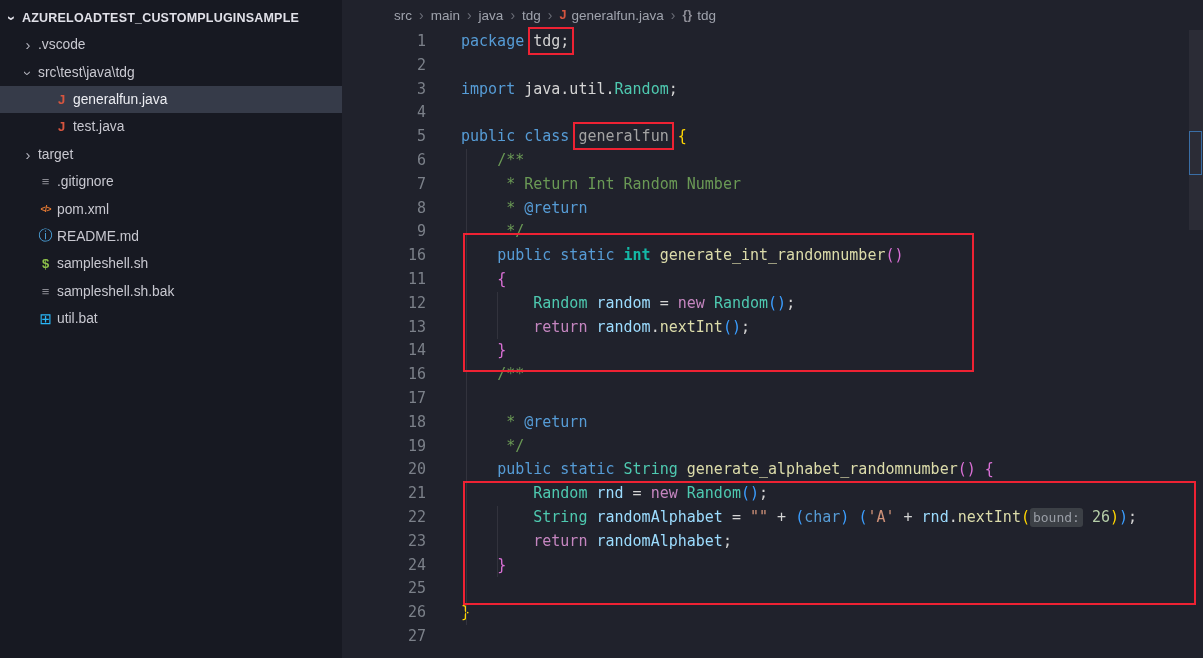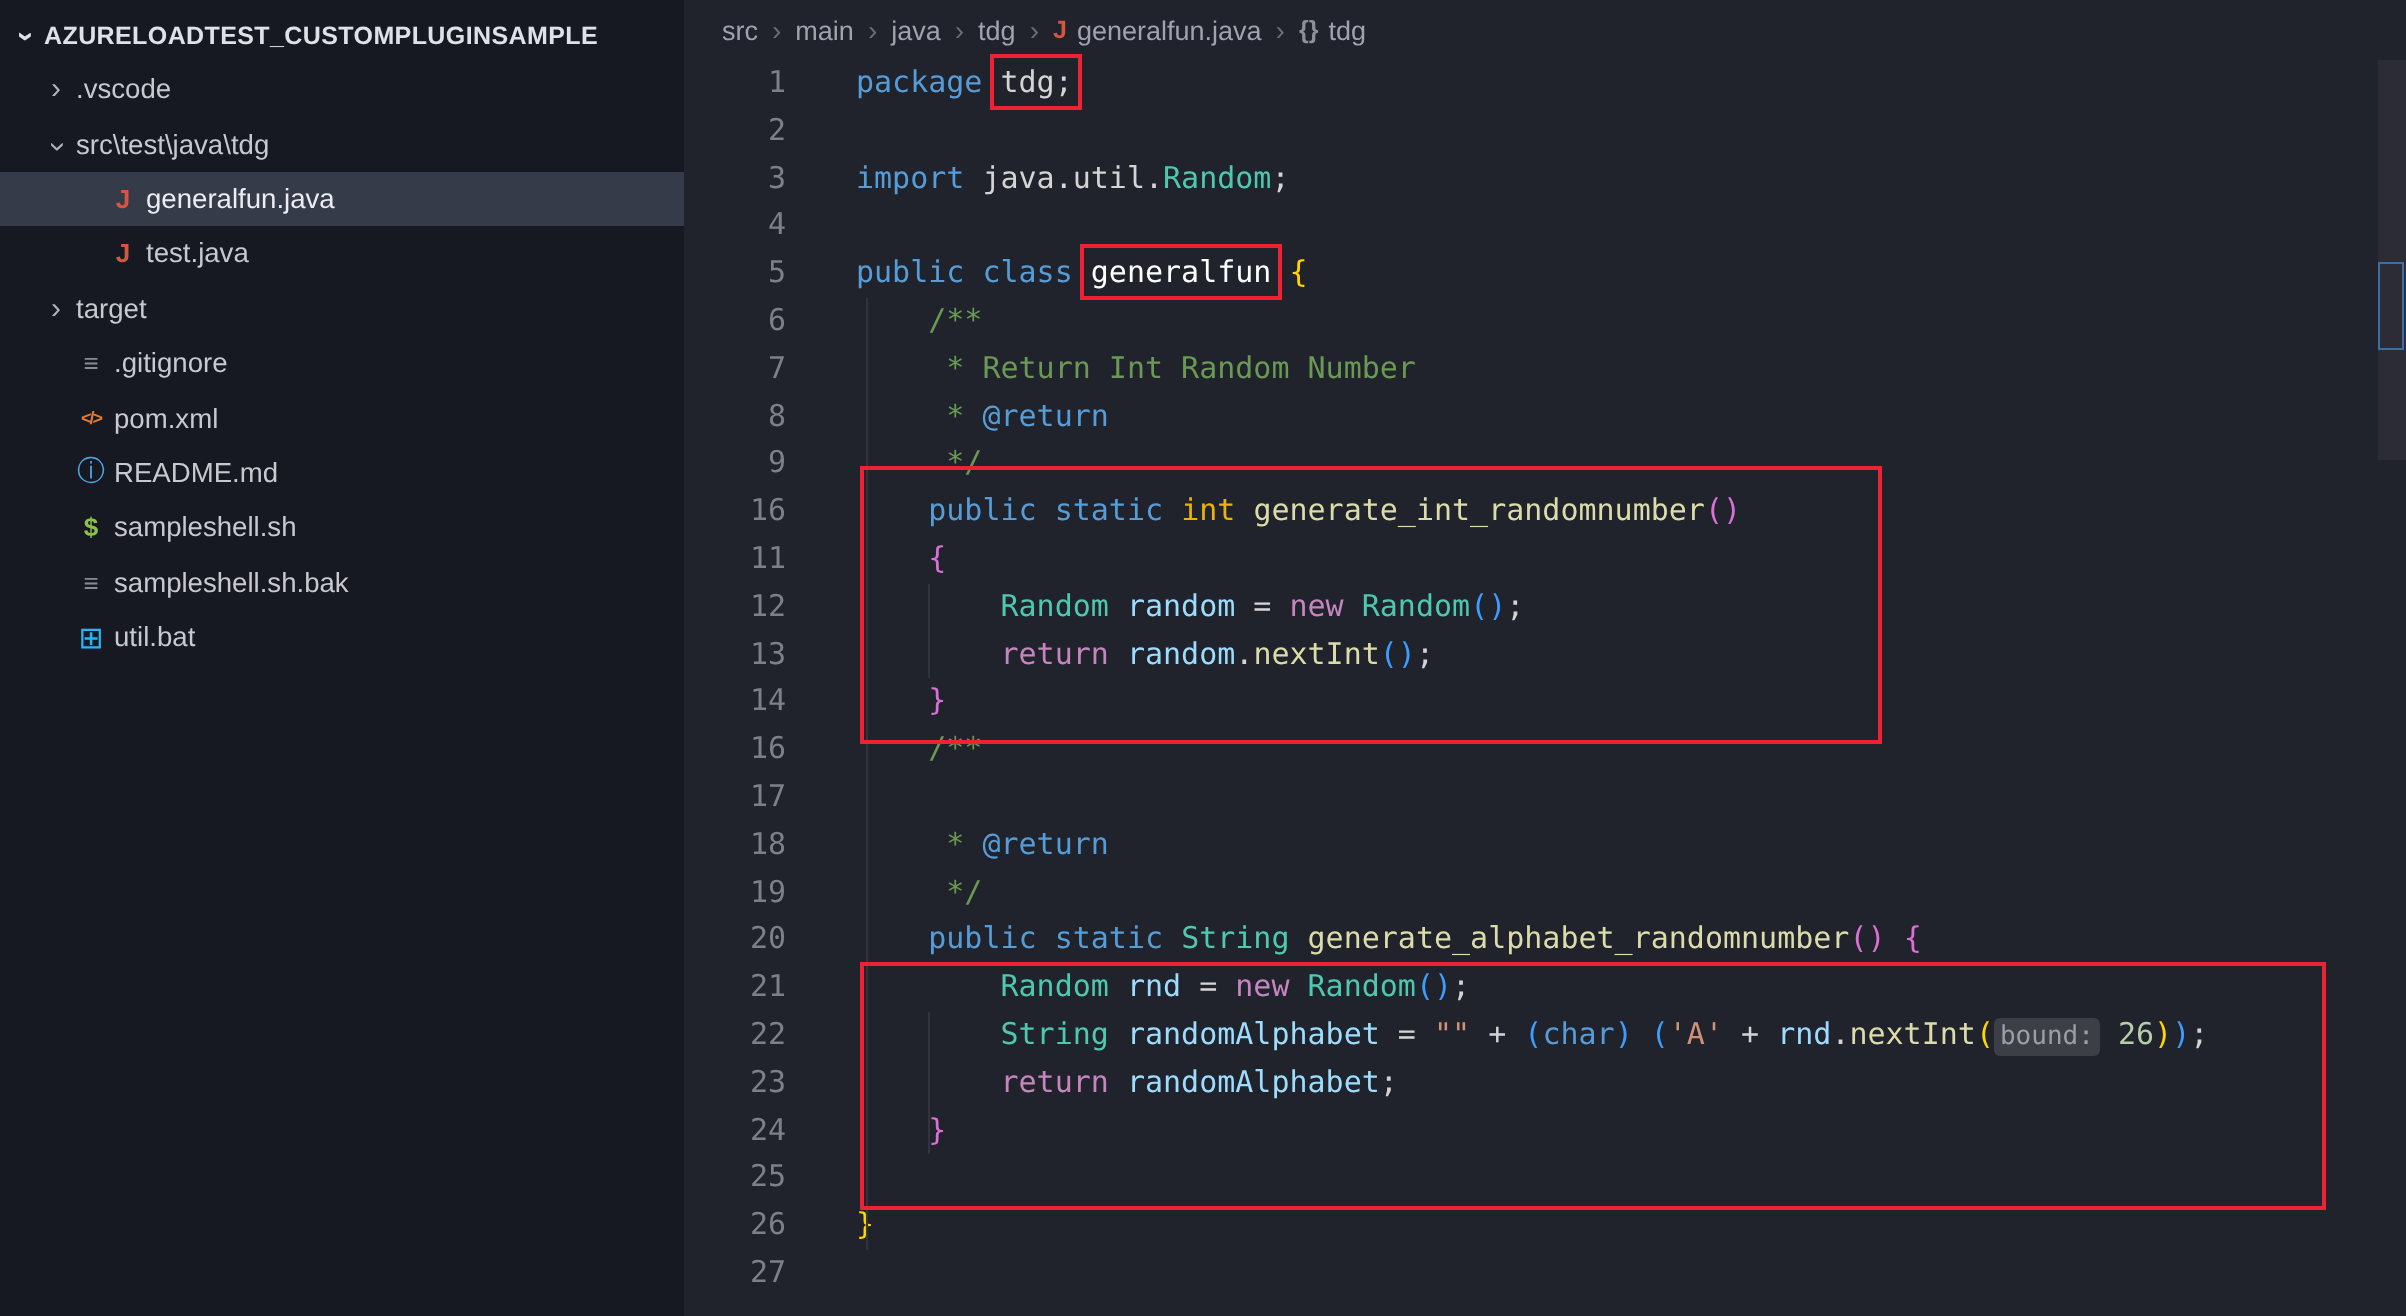--- a/index.html
+++ b/index.html
@@ -1,17 +1,17 @@
 <!DOCTYPE html>
 <html><head>
 <meta charset="utf-8">
 <style>
   html,body{margin:0;padding:0;}
   body{width:1203px;height:658px;background:#20222c;overflow:hidden;font-family:"Liberation Sans",sans-serif;}
-  .app{display:flex;width:1203px;height:658px;}
+  .app{display:flex;width:1203px;height:658px;gap:33px;}
 
   
   .sidebar{width:342px;flex:0 0 342px;background:#171922;padding-top:4px;color:#c8c8d0;overflow:hidden;}
   .root-row{display:flex;align-items:center;height:27px;padding-left:4px;font-weight:bold;font-size:12.5px;color:#e0e0e8;letter-spacing:.2px;cursor:pointer;}
   .tree-item{display:flex;align-items:center;height:27.4px;font-size:13.8px;color:#c8c8d0;cursor:pointer;white-space:nowrap;}
   .tree-item.selected{background:#363b49;color:#ecedf2;}
   .chev{display:inline-block;width:16px;flex:0 0 16px;font-size:15px;text-align:center;transform-origin:50% 55%;}
   .chev.chevron-down{transform:rotate(90deg);}
   .ficon{display:inline-block;width:19px;flex:0 0 19px;text-align:center;font-weight:bold;font-size:13px;}
   .ficon.xml-icon{font-size:9px;letter-spacing:-1px;}
@@ -123,26 +123,26 @@
           <span>tdg</span>
         </span>
       </div>
 
     <div class="code">
       <div>
           <div class="line"><span class="gutter">1</span><span class="ltext"><span style="color: rgb(86, 156, 214);">package </span><span class="redbox" style="color: rgb(212, 212, 212); margin-top: 30px;">tdg;</span></span></div>
           <div class="line"><span class="gutter">2</span><span class="ltext"></span></div>
           <div class="line"><span class="gutter">3</span><span class="ltext"><span style="color: rgb(86, 156, 214);">import </span><span style="color: rgb(212, 212, 212);">java.util.</span><span style="color: rgb(78, 201, 176);">Random</span><span style="color: rgb(212, 212, 212);">;</span></span></div>
           <div class="line"><span class="gutter">4</span><span class="ltext"></span></div>
-          <div class="line"><span class="gutter">5</span><span class="ltext"><span style="color: rgb(86, 156, 214);">public class </span><span class="redbox" style="color: #ffffff;">generalfun</span><span style="color: rgb(255, 214, 2);"> {</span></span></div>
+          <div class="line"><span class="gutter">5</span><span class="ltext"><span style="color: rgb(86, 156, 214);">public class </span><span class="redbox" style="color: #a3a3a3;">generalfun</span><span style="color: rgb(255, 214, 2);"> {</span></span></div>
           <div class="line"><span class="gutter">6</span><span class="ltext"><span style="color: rgb(212, 212, 212);">    </span><span style="color: rgb(106, 153, 85);">/**</span></span></div>
           <div class="line"><span class="gutter">7</span><span class="ltext"><span style="color: rgb(212, 212, 212);">     </span><span style="color: rgb(106, 153, 85);">* Return Int Random Number</span></span></div>
           <div class="line"><span class="gutter">8</span><span class="ltext"><span style="color: rgb(212, 212, 212);">     </span><span style="color: rgb(106, 153, 85);">* </span><span style="color: rgb(86, 156, 214);">@return</span></span></div>
           <div class="line"><span class="gutter">9</span><span class="ltext"><span style="color: rgb(212, 212, 212);">     </span><span style="color: rgb(106, 153, 85);">*/</span></span></div>
-          <div class="line"><span class="gutter">16</span><span class="ltext"><span style="color: rgb(212, 212, 212);">    </span><span style="color: rgb(86, 156, 214);">public static </span><span style="color: #eab308;">int </span><span style="color: rgb(220, 220, 170);">generate_int_randomnumber</span><span style="color: rgb(218, 112, 214);">()</span></span></div>
+          <div class="line"><span class="gutter">16</span><span class="ltext"><span style="color: rgb(212, 212, 212);">    </span><span style="color: rgb(86, 156, 214);">public static </span><span style="color: #14b8a6; font-weight: bold;">int </span><span style="color: rgb(220, 220, 170);">generate_int_randomnumber</span><span style="color: rgb(218, 112, 214);">()</span></span></div>
           <div class="line"><span class="gutter">11</span><span class="ltext"><span style="color: rgb(212, 212, 212);">    </span><span style="color: rgb(218, 112, 214);">{</span></span></div>
           <div class="line"><span class="gutter">12</span><span class="ltext"><span style="color: rgb(212, 212, 212);">        </span><span style="color: rgb(78, 201, 176);">Random</span><span style="color: rgb(212, 212, 212);"> </span><span style="color: rgb(156, 220, 254);">random</span><span style="color: rgb(212, 212, 212);"> = </span><span style="color: rgb(197, 134, 192);">new</span><span style="color: rgb(212, 212, 212);"> </span><span style="color: rgb(78, 201, 176);">Random</span><span style="color: rgb(59, 158, 255);">()</span><span style="color: rgb(212, 212, 212);">;</span></span></div>
           <div class="line"><span class="gutter">13</span><span class="ltext"><span style="color: rgb(212, 212, 212);">        </span><span style="color: rgb(197, 134, 192);">return</span><span style="color: rgb(212, 212, 212);"> </span><span style="color: rgb(156, 220, 254);">random</span><span style="color: rgb(212, 212, 212);">.</span><span style="color: rgb(220, 220, 170);">nextInt</span><span style="color: rgb(59, 158, 255);">()</span><span style="color: rgb(212, 212, 212);">;</span></span></div>
           <div class="line"><span class="gutter">14</span><span class="ltext"><span style="color: rgb(212, 212, 212);">    </span><span style="color: rgb(218, 112, 214);">}</span></span></div>
           <div class="line"><span class="gutter">16</span><span class="ltext"><span style="color: rgb(212, 212, 212);">    </span><span style="color: rgb(106, 153, 85);">/**</span></span></div>
           <div class="line"><span class="gutter">17</span></div>
           <div class="line"><span class="gutter">18</span><span class="ltext"><span style="color: rgb(212, 212, 212);">     </span><span style="color: rgb(106, 153, 85);">* </span><span style="color: rgb(86, 156, 214);">@return</span></span></div>
           <div class="line"><span class="gutter">19</span><span class="ltext"><span style="color: rgb(212, 212, 212);">     </span><span style="color: rgb(106, 153, 85);">*/</span></span></div>
           <div class="line"><span class="gutter">20</span><span class="ltext"><span style="color: rgb(212, 212, 212);">    </span><span style="color: rgb(86, 156, 214);">public static </span><span style="color: rgb(78, 201, 176);">String</span><span style="color: rgb(212, 212, 212);"> </span><span style="color: rgb(220, 220, 170);">generate_alphabet_randomnumber</span><span style="color: rgb(218, 112, 214);">()</span><span style="color: rgb(212, 212, 212);"> </span><span style="color: rgb(218, 112, 214);">{</span></span></div>
           <div class="line"><span class="gutter">21</span><span class="ltext"><span style="color: rgb(212, 212, 212);">        </span><span style="color: rgb(78, 201, 176);">Random</span><span style="color: rgb(212, 212, 212);"> </span><span style="color: rgb(156, 220, 254);">rnd</span><span style="color: rgb(212, 212, 212);"> = </span><span style="color: rgb(197, 134, 192);">new</span><span style="color: rgb(212, 212, 212);"> </span><span style="color: rgb(78, 201, 176);">Random</span><span style="color: rgb(59, 158, 255);">()</span><span style="color: rgb(212, 212, 212);">;</span></span></div>

